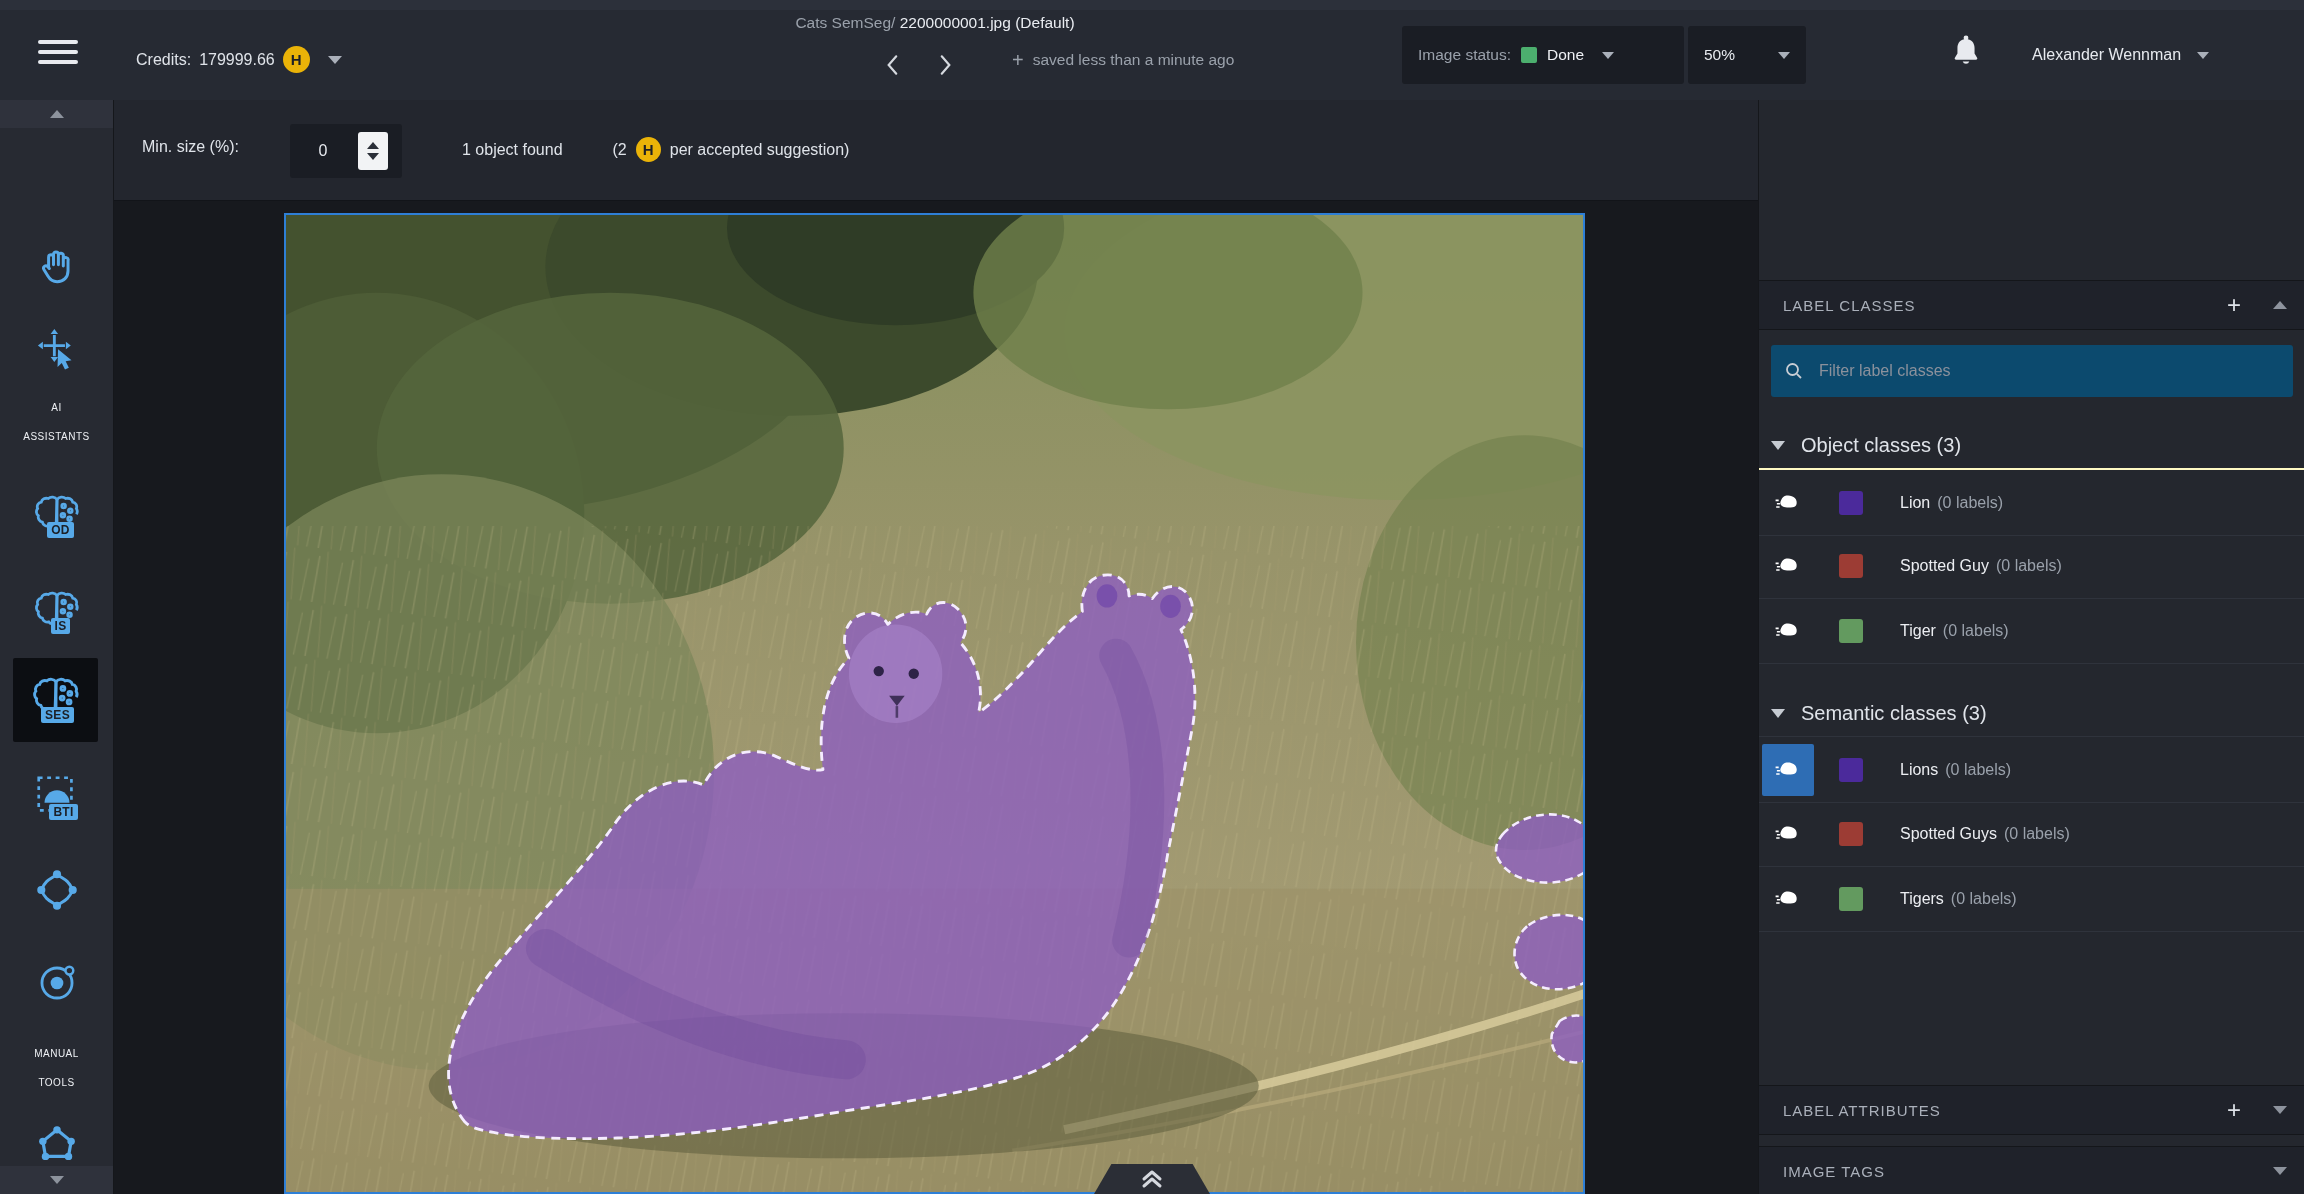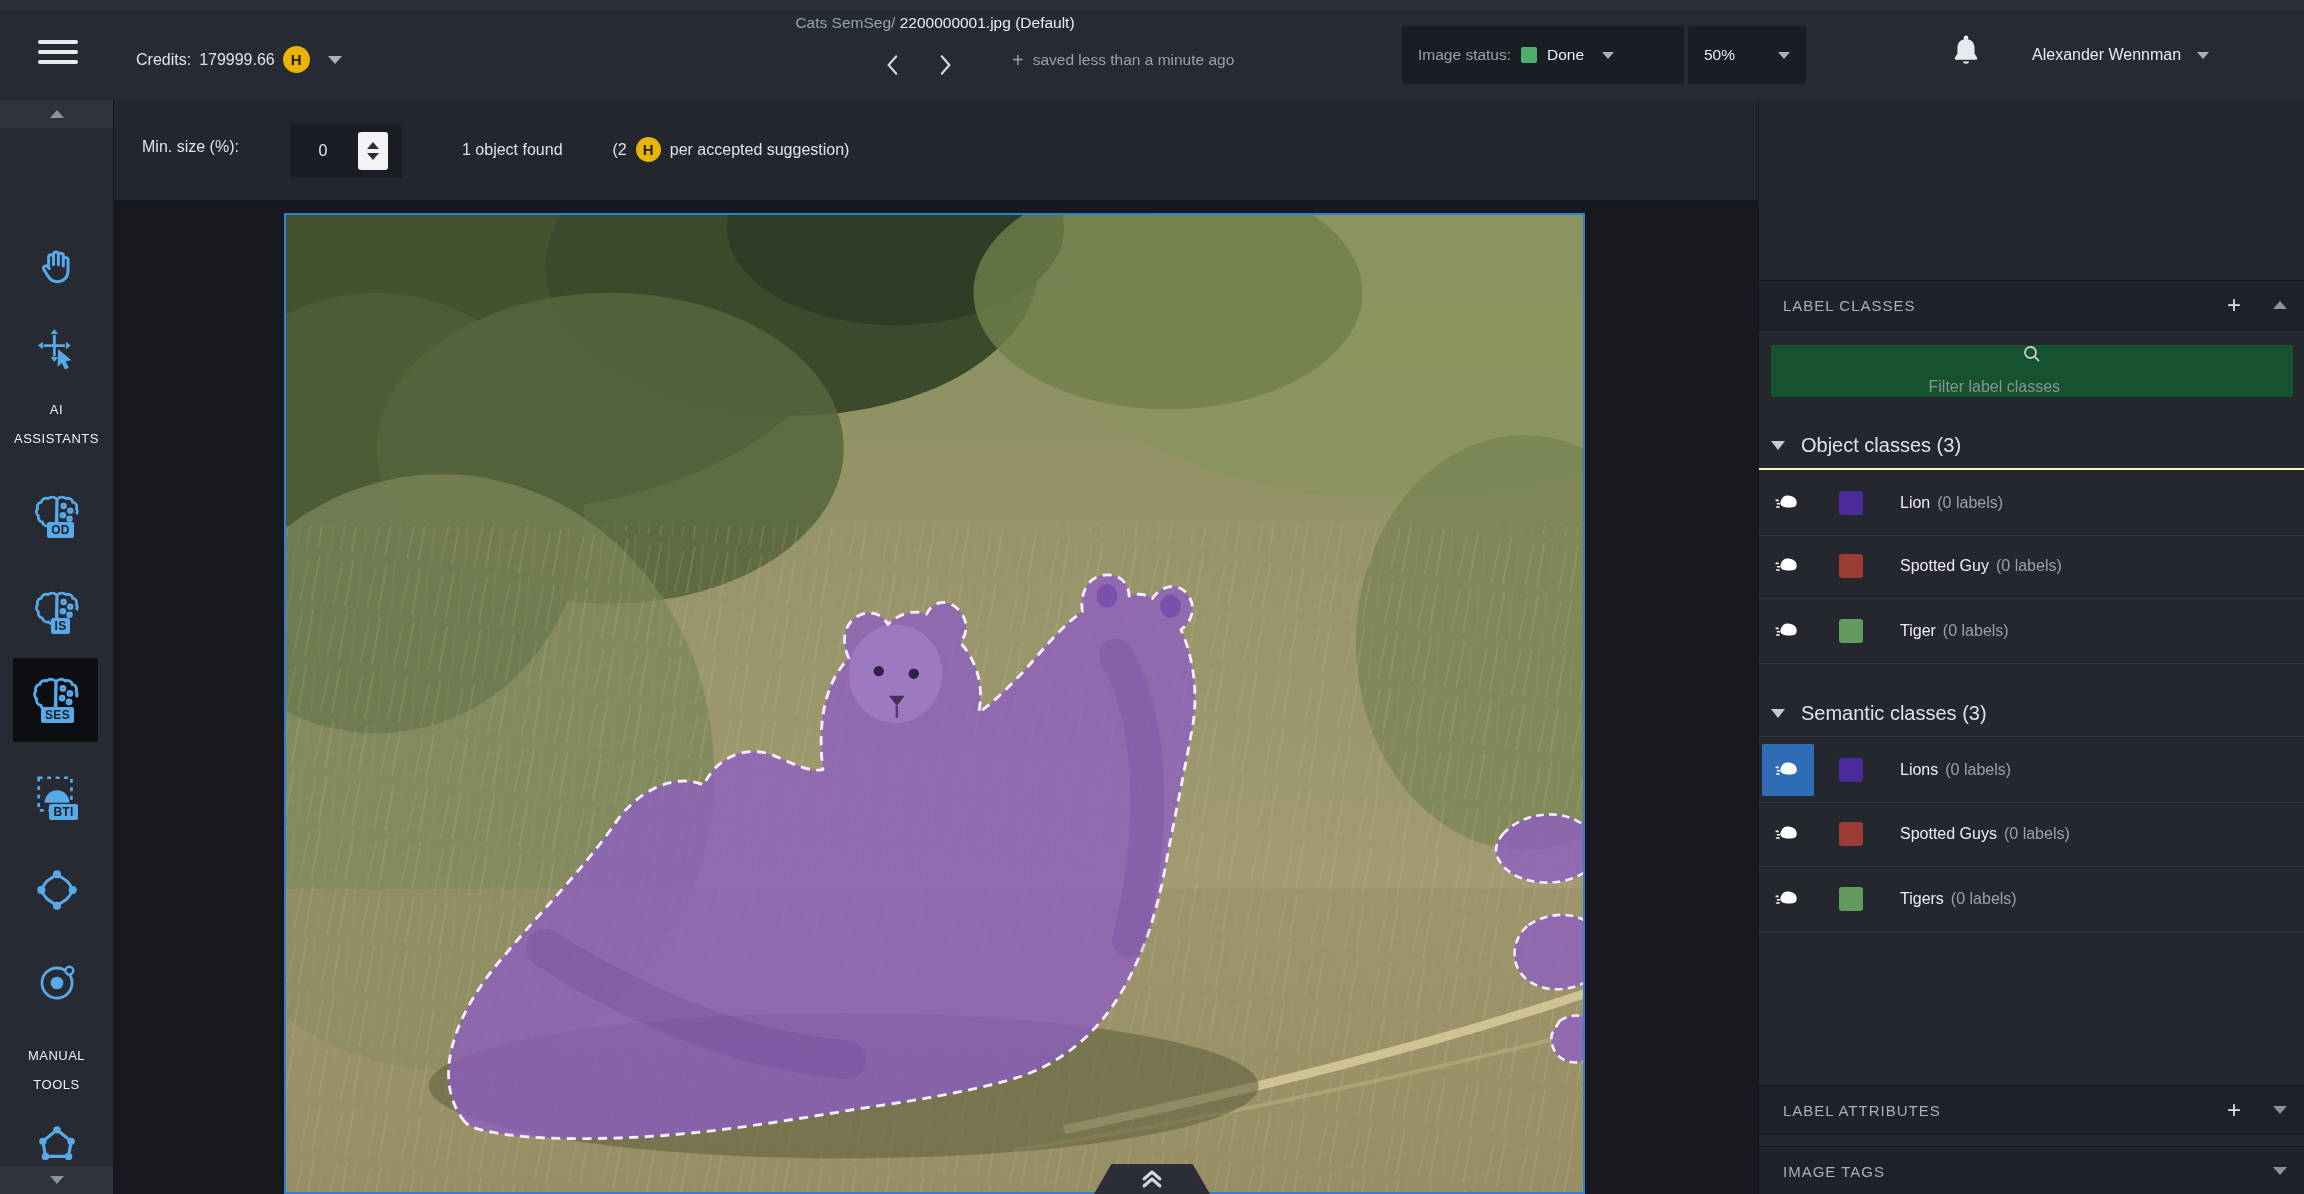--- a/index.html
+++ b/index.html
@@ -50,21 +50,21 @@
   .classpred{left:1672px;top:34px;display:flex;align-items:center;gap:20px;}
   .classpredlabel{font-size:16px;color:#dfe3e9;}
   .toggle{width:58px;height:30px;border-radius:15px;background:#6e7480;position:relative;cursor:pointer;}
   .toggle .knob{position:absolute;left:3px;top:3px;width:24px;height:24px;border-radius:50%;background:#2b303b;}
   .qcircle{width:24px;height:24px;border-radius:50%;border:1.5px solid #9aa1ab;color:#9aa1ab;display:flex;
            align-items:center;justify-content:center;font-size:14px;cursor:pointer;}
   
   .sidebar{left:0;top:100px;width:113px;height:1094px;background:#272a32;border-right:1px solid #15171b;}
   .scrollstrip{left:0;width:113px;height:28px;background:#2f323c;display:flex;align-items:center;justify-content:center;cursor:pointer;}
   .tool{left:0;width:113px;display:flex;align-items:center;justify-content:center;cursor:pointer;}
-  .sblabel{left:0;width:113px;text-align:center;font-size:13px;letter-spacing:.5px;color:#eef0f4;}
+  .sblabel{left:0;width:113px;text-align:center;font-size:10px;letter-spacing:.5px;color:#eef0f4;}
   .badge{position:absolute;background:#57a9e8;color:#1c2027;font-weight:bold;font-size:12px;
          padding:1px 4px;border-radius:2px;letter-spacing:.3px;}
   .seltile{left:13px;top:558px;width:85px;height:84px;background:#0c0e12;border-radius:2px;display:flex;
            align-items:center;justify-content:center;cursor:pointer;}
   
   .canvaswrap{left:284px;top:213px;width:1301px;height:981px;border:2px solid #2e7fd6;box-sizing:border-box;background:#8f8a62;cursor:crosshair;}
   .canvaswrap svg{display:block;width:100%;height:100%;}
   .collapsetab{left:1094px;top:1164px;width:116px;height:30px;background:#2b2e36;
                clip-path:polygon(0% 100%,15% 0%,85% 0%,100% 100%);display:flex;align-items:center;justify-content:center;cursor:pointer;}
   
@@ -72,21 +72,21 @@
   .tabsbar{left:0;top:100px;width:343px;height:64px;background:#191c23;display:flex;}
   .tab{flex:1;display:flex;align-items:center;justify-content:center;gap:10px;font-size:16px;cursor:pointer;position:relative;}
   .tab.active{color:#4da3e8;}
   .tab.inactive{color:#aeb4bd;}
   .tab.active .underline{position:absolute;left:0;bottom:0;width:100%;height:4px;background:#4da3e8;}
   .sechead{left:0;width:546px;height:48px;background:#1f222a;border-top:1px solid #14161a;border-bottom:1px solid #14161a;
            display:flex;align-items:center;}
   .sechead .ttl{margin-left:24px;font-size:15px;letter-spacing:1px;color:#aab0ba;flex:1;}
   .addbtn{width:30px;text-align:center;font-size:24px;color:#dfe3e9;cursor:pointer;line-height:1;}
   .secaret{margin:0 18px 0 24px;cursor:pointer;}
-  .filterbox{left:12px;top:245px;width:522px;height:52px;background:#14532d;border-radius:3px;display:flex;align-items:center;gap:14px;padding:0 14px;box-sizing:border-box;flex-direction:column;}
+  .filterbox{left:12px;top:245px;width:522px;height:52px;background:#0c4a6e;border-radius:3px;display:flex;align-items:center;gap:14px;padding:0 14px;box-sizing:border-box;}
   .filterbox input{flex:1;background:transparent;border:none;outline:none;color:#c8cdd4;font-size:16px;font-family:inherit;}
   .filterbox input::placeholder{color:#8b919c;}
   .grouphead{left:0;width:546px;height:46px;display:flex;align-items:center;gap:16px;cursor:pointer;}
   .grouphead .gcaret{margin-left:12px;width:0;height:0;border-left:7px solid transparent;border-right:7px solid transparent;border-top:9px solid #c6cbd2;}
   .grouphead .gname{font-size:20px;color:#dfe3e9;}
   .classrow{left:0;width:546px;height:65px;border-bottom:1px solid #2f333c;display:flex;align-items:center;cursor:pointer;position:absolute;}
   .classrow .eyewrap{width:52px;height:52px;margin-left:3px;display:flex;align-items:center;justify-content:center;border-radius:2px;}
   .classrow .eyewrap.on{background:#2e6db4;}
   .classrow .swatch{width:24px;height:24px;border-radius:3px;margin-left:25px;}
   .classrow .cname{margin-left:37px;font-size:16px;color:#eceef2;white-space:nowrap;}

